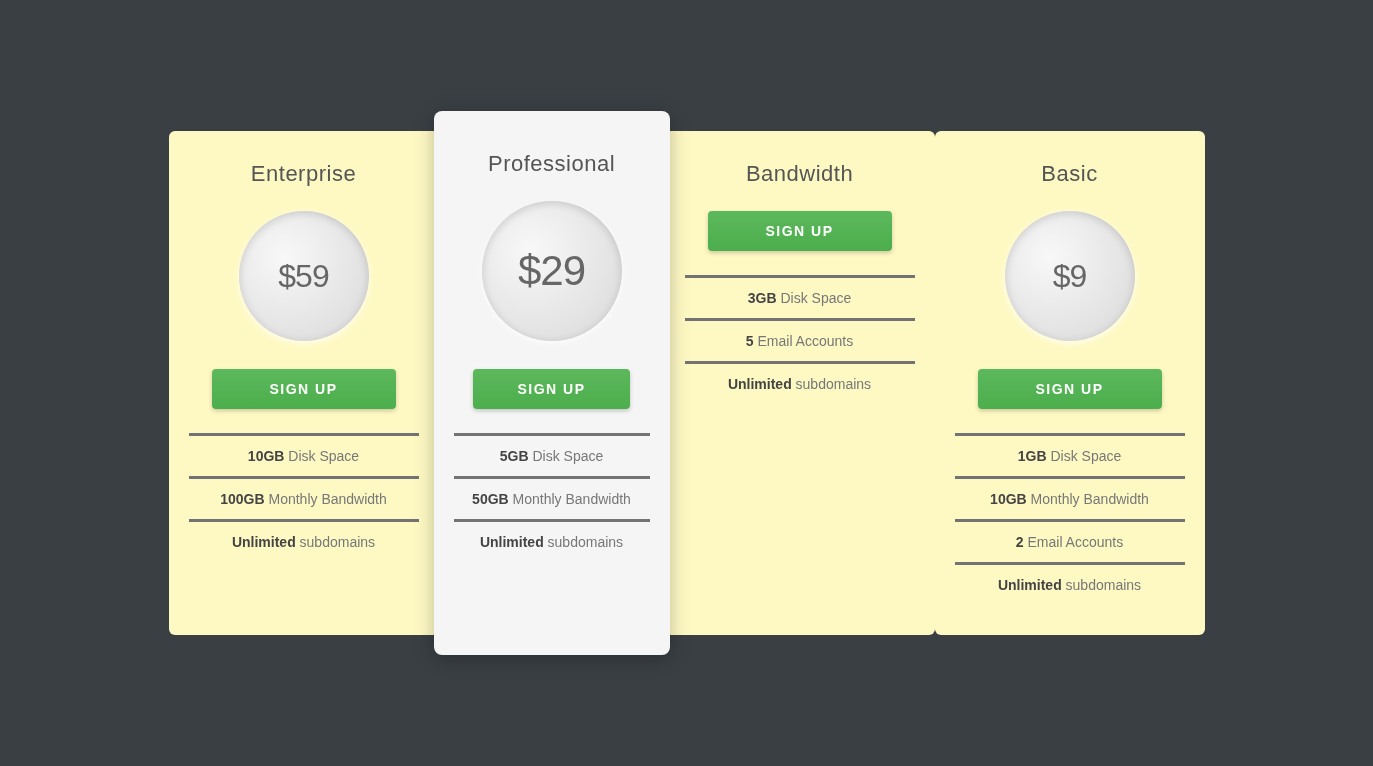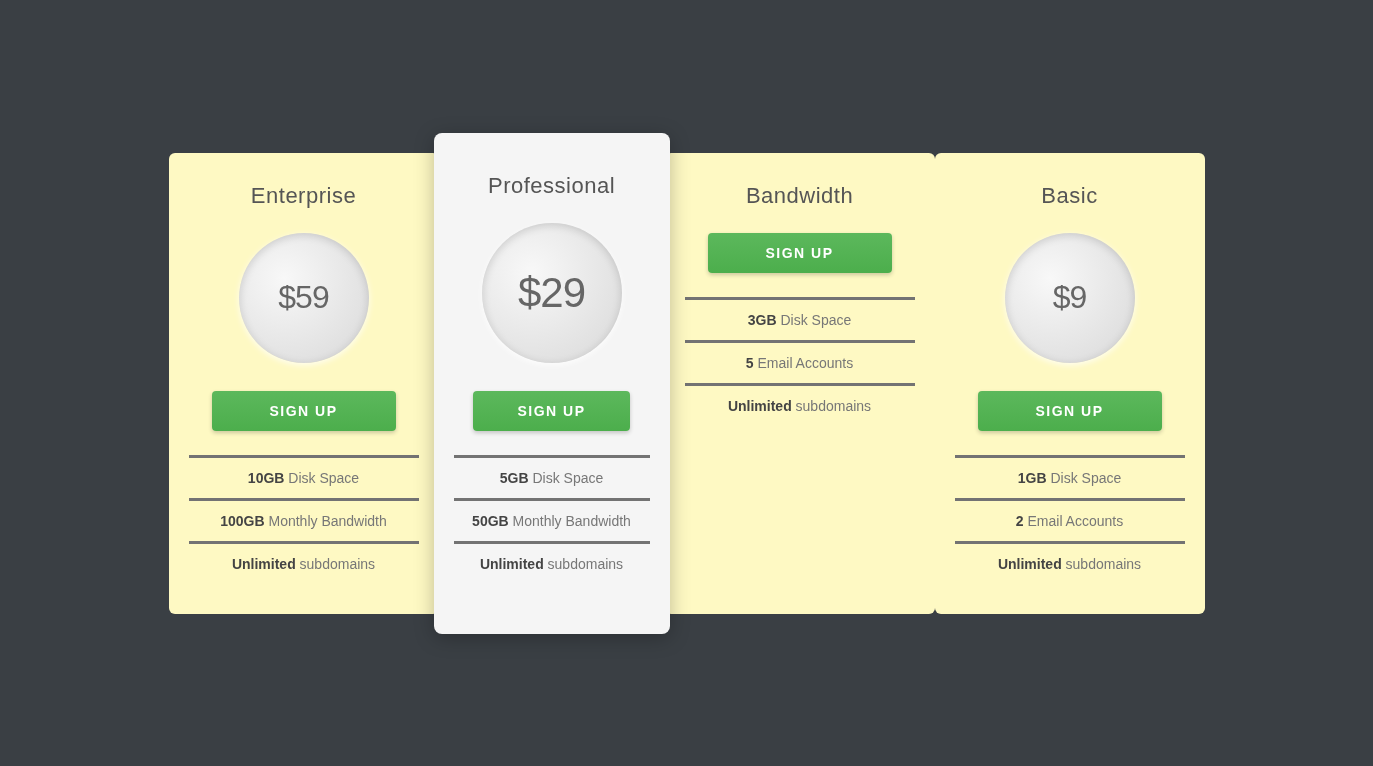--- a/index.html
+++ b/index.html
@@ -151,17 +151,18 @@
       </ul>
     </div>
     <div class="plan-card">
       <div class="plan-title">Basic</div>
       <div class="price-circle">
         <span class="price-text">$9</span>
       </div>
       <button class="signup-btn">SIGN UP</button>
       <ul class="features-list">
         <li class="feature-item"><strong>1GB</strong> Disk Space</li>
+        <li class="feature-item"><strong>10GB</strong> Monthly Bandwidth</li>
         <li class="feature-item"><strong>2</strong> Email Accounts</li>
         <li class="feature-item"><strong>Unlimited</strong> subdomains</li>
       </ul>
     </div>
   </div>
 
 </body></html>

